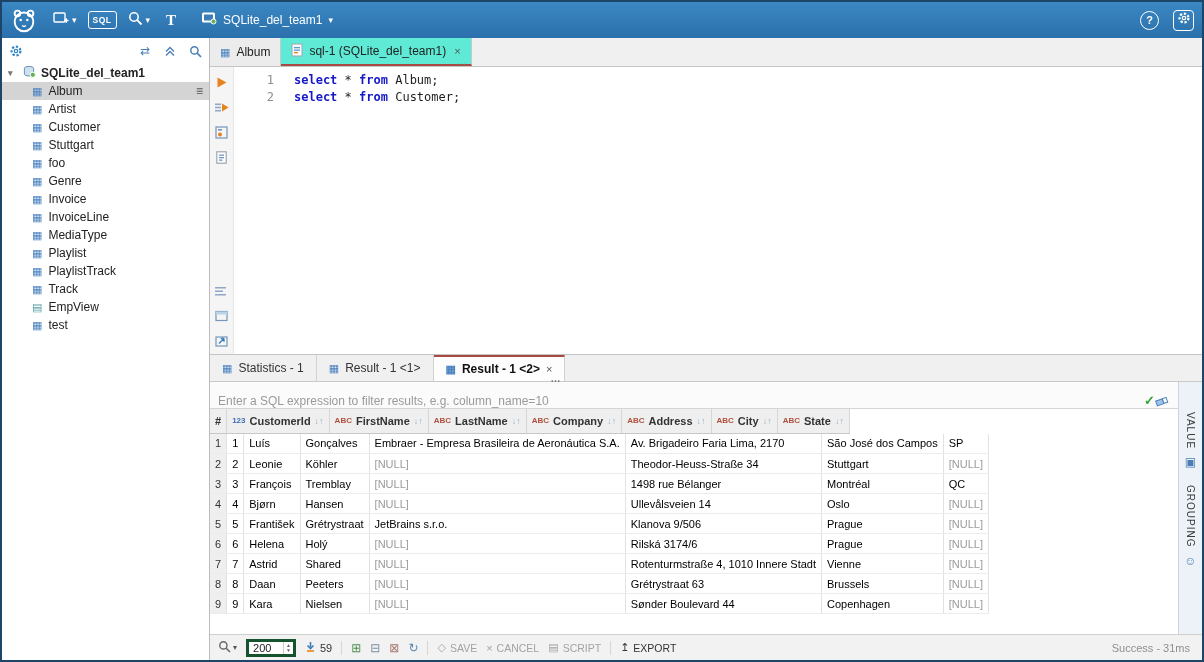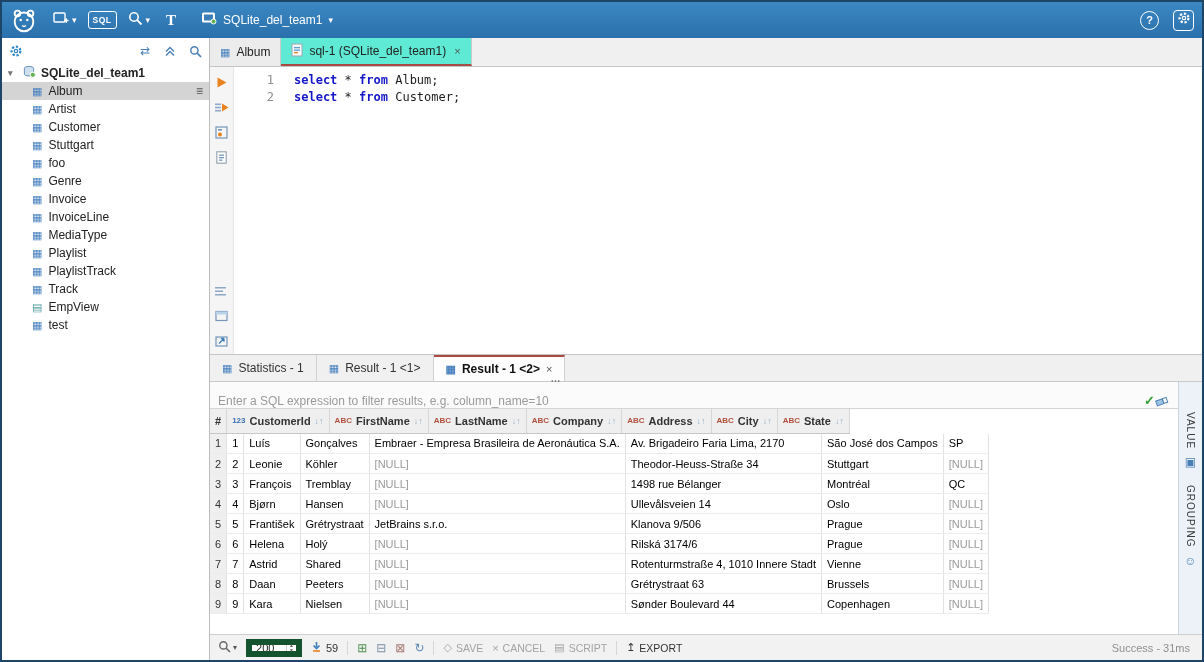--- a/index.html
+++ b/index.html
@@ -80,21 +80,21 @@
   td.null { color:#9a9a9a; }
 
   .side-strip { width:24px; flex:0 0 24px; background:#edf2f8; border-left:1px solid #ccd5df; display:flex; flex-direction:column; align-items:center; padding-top:30px; gap:16px; }
   .vtab { display:flex; flex-direction:column; align-items:center; gap:6px; cursor:pointer; }
   .vtext { writing-mode:vertical-rl; font-size:10px; color:#3a3a3a; letter-spacing:1px; }
   .vic { font-size:12px; color:#4a7fb5; }
 
   .res-toolbar { height:26px; flex:0 0 26px; background:#f2f2f2; border-top:1px solid #cfcfcf; display:flex; align-items:center; padding:0 8px; gap:9px; }
   .fetch-btn { display:flex; align-items:center; gap:2px; cursor:pointer; }
   .chev-dark { color:#555; font-size:8px; }
-  .spinbox { display:flex; align-items:stretch; border:6px solid #14532d; background:#fff; height:18px; }
+  .spinbox { display:flex; align-items:stretch; border:3px solid #14532d; background:#fff; height:18px; }
   .spin-input { width:34px; border:none; outline:none; font-size:11px; padding-left:4px; color:#222; }
   .spins { display:flex; flex-direction:column; justify-content:center; border-left:1px solid #ccc; padding:0 2px; cursor:pointer; }
   .spins span { font-size:5px; color:#666; line-height:5px; }
   .rowcount { display:flex; align-items:center; gap:4px; font-size:11px; color:#333; }
   .mini { font-size:12px; cursor:pointer; line-height:1; }
   .mini.add { color:#4f8f4f; } .mini.dup { color:#7a8fa5; } .mini.del { color:#a5766e; }
   .refresh-ic { color:#5b87b0; font-size:12px; cursor:pointer; }
   .sep { width:1px; height:14px; background:#d5d5d5; }
   .tool-btn { display:flex; align-items:center; gap:4px; font-size:10.5px; cursor:pointer; }
   .tool-btn .ic { font-size:11px; }

